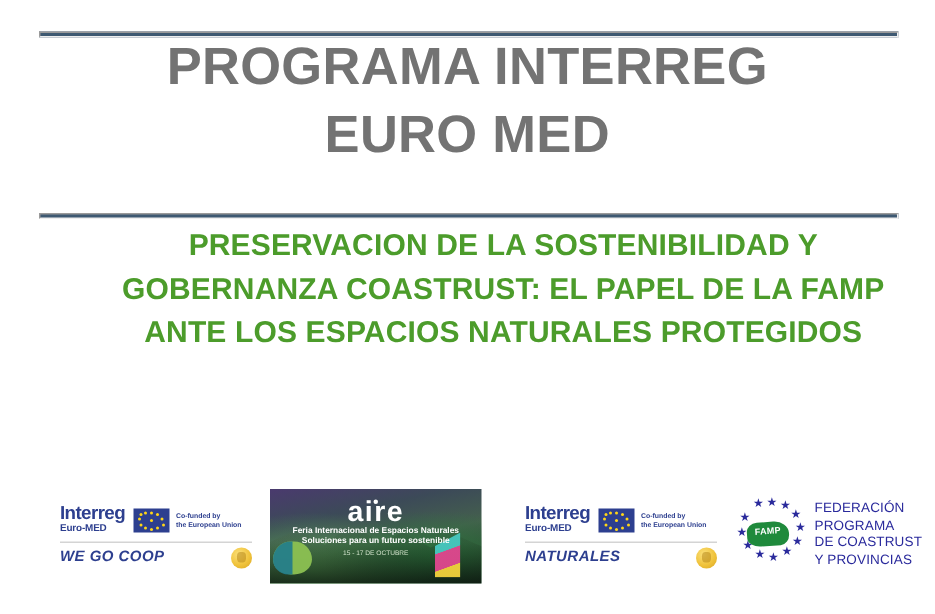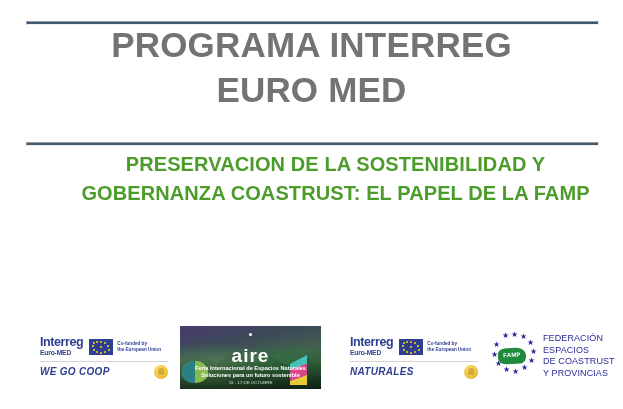--- a/index.html
+++ b/index.html
@@ -219,21 +219,21 @@
   .aire-shape-r {
     position: absolute;
     right: 14px; bottom: 4px;
     width: 17px; height: 30px;
     background: linear-gradient(160deg, #46c8c0 0%, #46c8c0 40%, #e0478f 41%, #e0478f 72%, #f2d23c 73%, #f2d23c 100%);
     clip-path: polygon(0 30%, 100% 0, 100% 100%, 0 100%);
     opacity: .95;
   }
   .aire-txt {
     position: absolute;
-    left: 0; right: 0; top: 20px;
+    left: 0; right: 0; top: 6px;
     text-align: center;
     z-index: 3;
   }
   .aire-word {
     color: #ffffff;
     font-family: "Liberation Sans", sans-serif;
     font-weight: bold;
     font-size: 19px;
     letter-spacing: 1px;
     line-height: 19px;
@@ -316,20 +316,21 @@
   <div class="title-block">
     <div class="title-line">PROGRAMA INTERREG</div>
     <div class="title-line">EURO MED</div>
   </div>
 
   <hr class="rule rule-bottom">
 
   <div class="subtitle-block">
     <div class="subtitle-line">PRESERVACION DE LA SOSTENIBILIDAD Y</div>
     <div class="subtitle-line">GOBERNANZA COASTRUST: EL PAPEL DE LA FAMP</div>
+    <div class="subtitle-line">ANTE LOS ESPACIOS NATURALES PROTEGIDOS</div>
   </div>
 
   <div class="logo-strip">
 
     <div class="logo interreg-card" style="left:33px; top:9px;">
       <div class="ir-top">
         <div class="ir-wordmark">
           <span class="ir-name">Interreg</span>
           <span class="ir-sub">Euro-MED</span>
         </div>
@@ -422,20 +423,20 @@
         <i class="fstar" style="left:16px; top:35px;">★</i>
         <i class="fstar" style="left:8px; top:29px;">★</i>
         <i class="fstar" style="left:4px; top:20px;">★</i>
         <i class="fstar" style="left:6px; top:10px;">★</i>
         <div class="famp-shape">
           <span>FAMP</span>
         </div>
       </div>
       <div class="famp-text">
         <span>FEDERACIÓN</span>
-        <span>ESPACIOS</span>
+        <span>PROGRAMA</span>
         <span>DE COASTRUST</span>
         <span>Y PROVINCIAS</span>
       </div>
     </div>
 
   </div>
 </div>
 
 </body></html>

